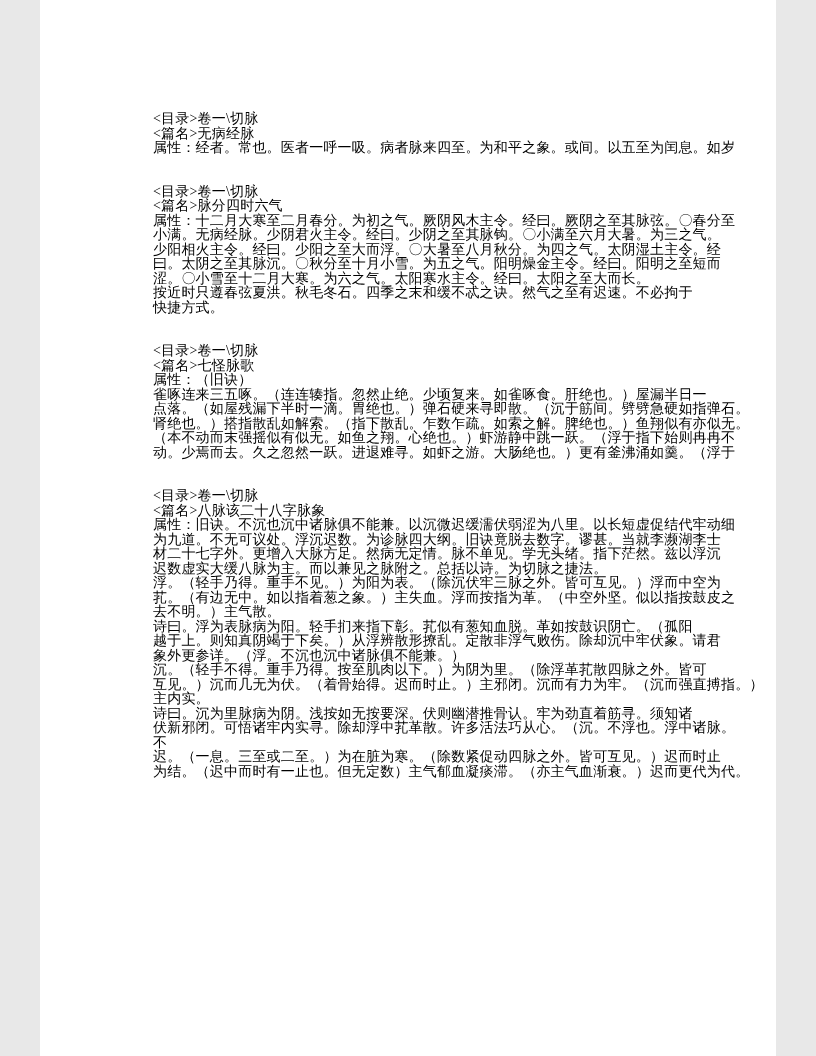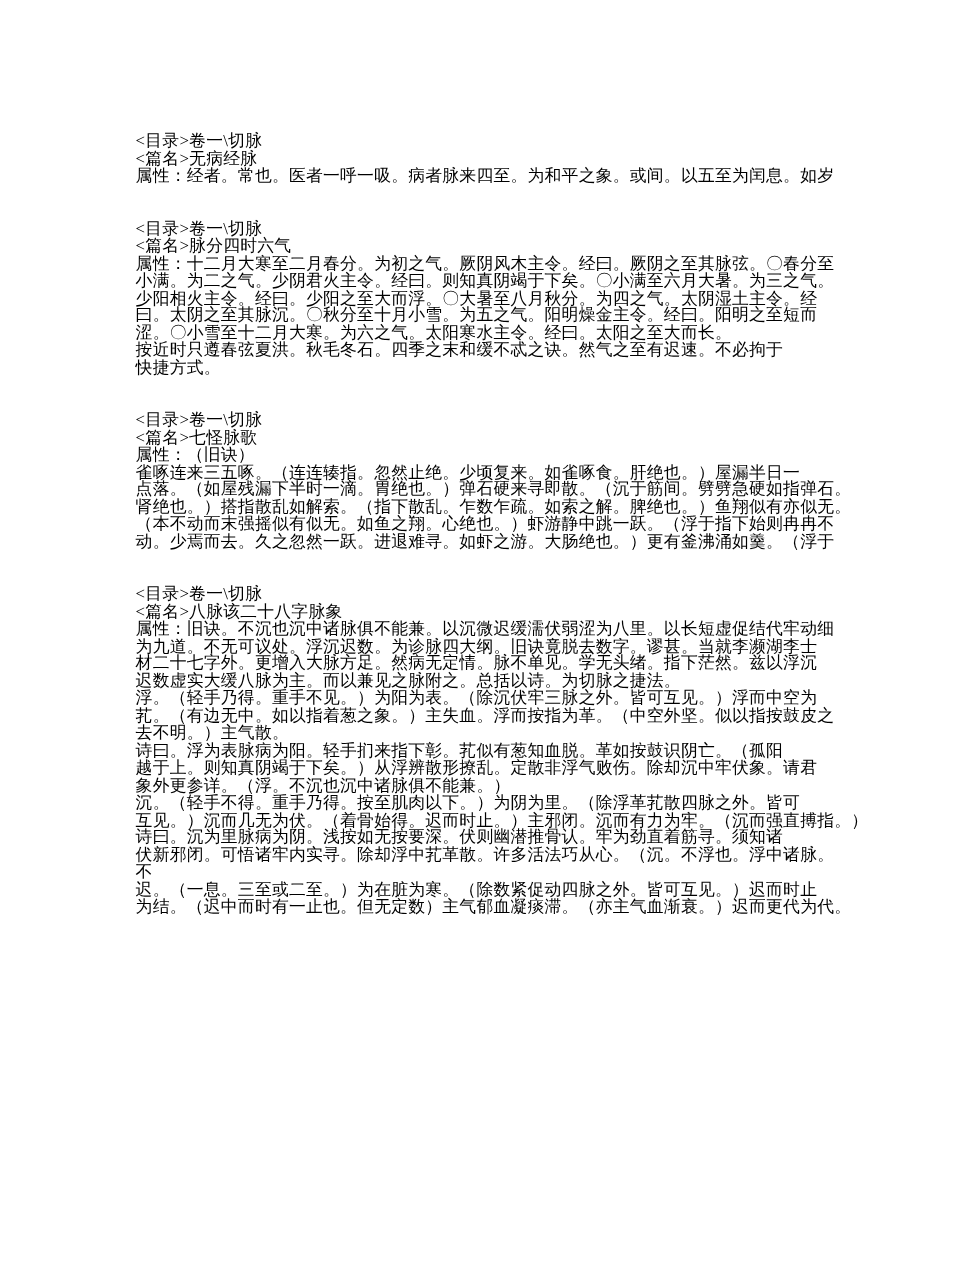--- a/index.html
+++ b/index.html
@@ -1,19 +1,19 @@
 <!DOCTYPE html>
 <html><head>
 <meta charset="utf-8">
 <style>
   html, body { margin: 0; padding: 0; }
   body { background: #e8e8e8; }
   .page {
     position: relative;
-    width: 816px;
+    width: 736px;
     height: 1056px;
     margin: 0 auto;
     background: #ffffff;
     overflow: hidden;
     font-family: "Liberation Serif", "DejaVu Serif", serif;
   }
   .content {
     position: absolute;
     left: 113px;
     top: 112px;
@@ -38,21 +38,21 @@
     <div class="section">
       <div class="line">&lt;目录&gt;卷一\切脉</div>
       <div class="line">&lt;篇名&gt;无病经脉</div>
       <div class="line">属性：经者。常也。医者一呼一吸。病者脉来四至。为和平之象。或间。以五至为闰息。如岁</div>
     </div>
 
     <div class="section">
       <div class="line">&lt;目录&gt;卷一\切脉</div>
       <div class="line">&lt;篇名&gt;脉分四时六气</div>
       <div class="line">属性：十二月大寒至二月春分。为初之气。厥阴风木主令。经曰。厥阴之至其脉弦。〇春分至</div>
-      <div class="line">小满。为二之气。少阴君火主令。经曰。则知真阴竭于下矣。〇小满至六月大暑。为三之气。</div>
+      <div class="line">小满。无病经脉。少阴君火主令。经曰。少阴之至其脉钩。〇小满至六月大暑。为三之气。</div>
       <div class="line">少阳相火主令。经曰。少阳之至大而浮。〇大暑至八月秋分。为四之气。太阴湿土主令。经</div>
       <div class="line">曰。太阴之至其脉沉。〇秋分至十月小雪。为五之气。阳明燥金主令。经曰。阳明之至短而</div>
       <div class="line">涩。〇小雪至十二月大寒。为六之气。太阳寒水主令。经曰。太阳之至大而长。</div>
       <div class="line">按近时只遵春弦夏洪。秋毛冬石。四季之末和缓不忒之诀。然气之至有迟速。不必拘于</div>
       <div class="line">快捷方式。</div>
     </div>
 
     <div class="section">
       <div class="line">&lt;目录&gt;卷一\切脉</div>
       <div class="line">&lt;篇名&gt;七怪脉歌</div>
@@ -72,20 +72,21 @@
       <div class="line">材二十七字外。更增入大脉方足。然病无定情。脉不单见。学无头绪。指下茫然。兹以浮沉</div>
       <div class="line">迟数虚实大缓八脉为主。而以兼见之脉附之。总括以诗。为切脉之捷法。</div>
       <div class="line">浮。（轻手乃得。重手不见。）为阳为表。（除沉伏牢三脉之外。皆可互见。）浮而中空为</div>
       <div class="line">芤。（有边无中。如以指着葱之象。）主失血。浮而按指为革。（中空外坚。似以指按鼓皮之</div>
       <div class="line">去不明。）主气散。</div>
       <div class="line">诗曰。浮为表脉病为阳。轻手扪来指下彰。芤似有葱知血脱。革如按鼓识阴亡。（孤阳</div>
       <div class="line">越于上。则知真阴竭于下矣。）从浮辨散形撩乱。定散非浮气败伤。除却沉中牢伏象。请君</div>
       <div class="line">象外更参详。（浮。不沉也沉中诸脉俱不能兼。）</div>
       <div class="line">沉。（轻手不得。重手乃得。按至肌肉以下。）为阴为里。（除浮革芤散四脉之外。皆可</div>
       <div class="line">互见。）沉而几无为伏。（着骨始得。迟而时止。）主邪闭。沉而有力为牢。（沉而强直搏指。）</div>
+      <div class="line">主内实。</div>
       <div class="line">诗曰。沉为里脉病为阴。浅按如无按要深。伏则幽潜推骨认。牢为劲直着筋寻。须知诸</div>
       <div class="line">伏新邪闭。可悟诸牢内实寻。除却浮中芤革散。许多活法巧从心。（沉。不浮也。浮中诸脉。</div>
       <div class="line">不</div>
       <div class="line">迟。（一息。三至或二至。）为在脏为寒。（除数紧促动四脉之外。皆可互见。）迟而时止</div>
       <div class="line">为结。（迟中而时有一止也。但无定数）主气郁血凝痰滞。（亦主气血渐衰。）迟而更代为代。</div>
     </div>
 
   </div>
 </div>
 

